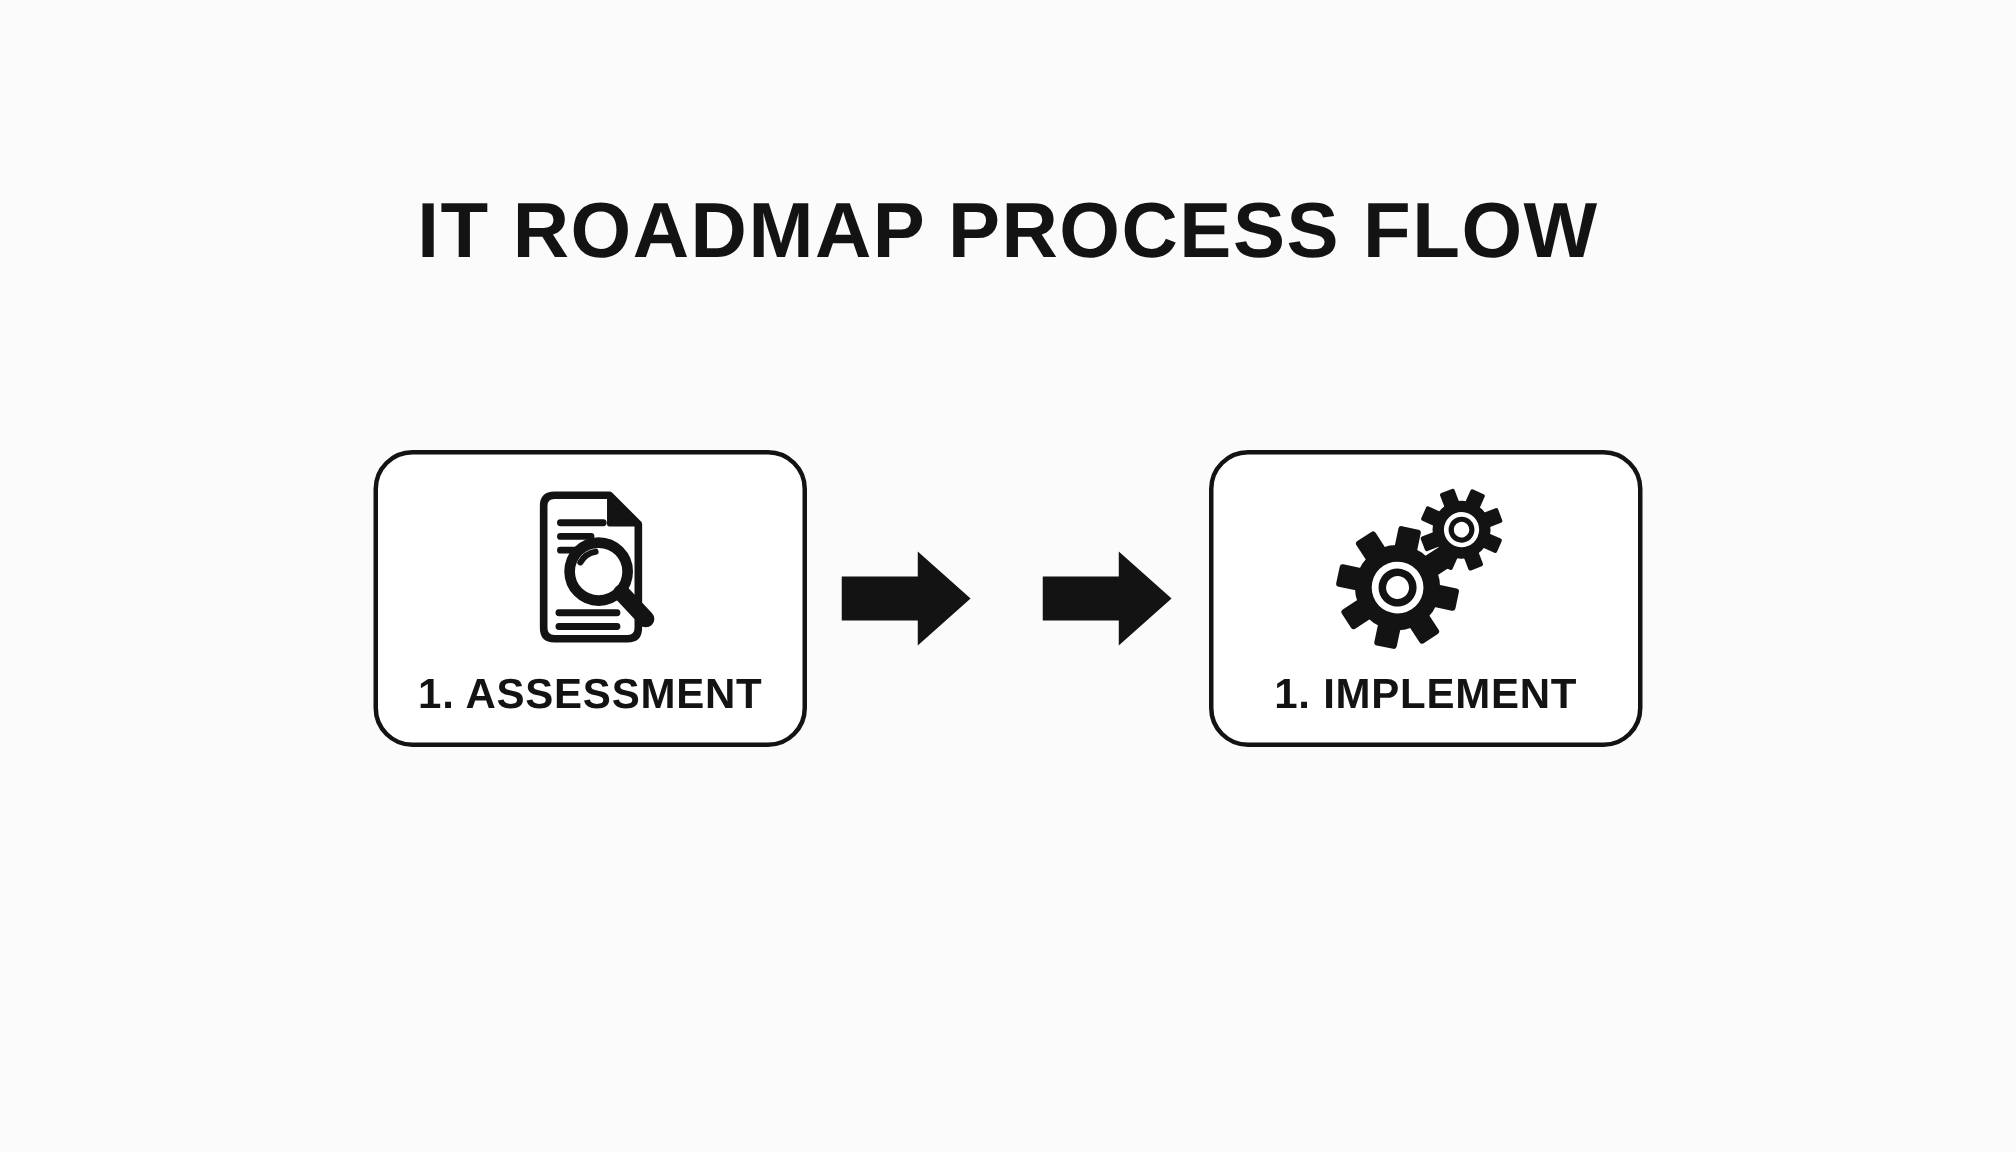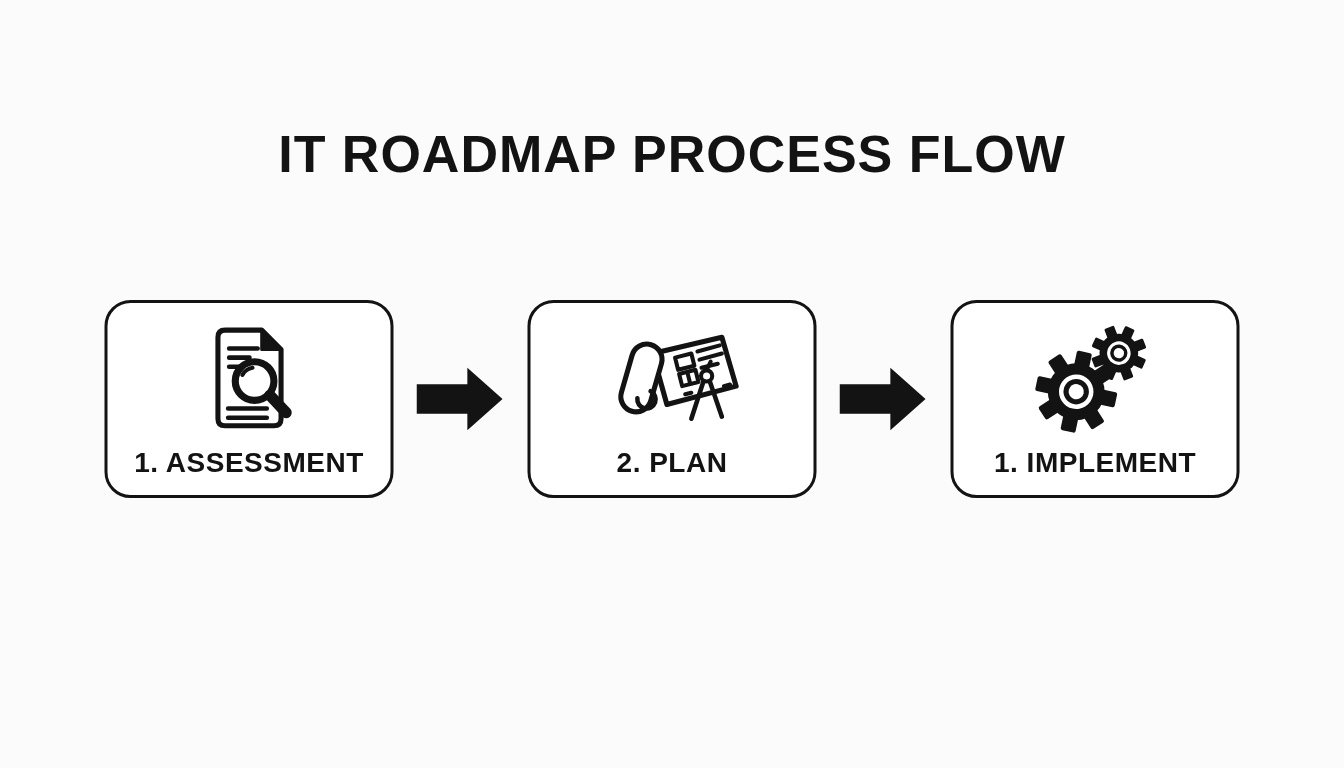--- a/index.html
+++ b/index.html
@@ -87,38 +87,20 @@
       </div>
       <div class="step-label">1. ASSESSMENT</div>
     </div>
 
     <div class="arrow-cell">
       <svg width="88" height="72" viewBox="0 0 90 72">
         <polygon points="0,21 52,21 52,4 88,36 52,68 52,51 0,51" fill="#131313"></polygon>
       </svg>
     </div>
 
-    <div class="step-box">
-      <div class="step-icon">
-        <svg width="138" height="112" viewBox="0 0 135 110" fill="none">
-          <polygon points="48,30 116,14 130,62 62,80" fill="#fff" stroke="#131313" stroke-width="5" stroke-linejoin="round"></polygon>
-          <rect x="22" y="20" width="30" height="68" rx="15" transform="rotate(16 37 54)" fill="#fff" stroke="#131313" stroke-width="5"></rect>
-          <path d="M33 74 a9 9 0 1 0 13 -7" stroke="#131313" stroke-width="4.5" fill="none" stroke-linecap="round"></path>
-          <polygon points="70,34 86,30 89,42 73,46" stroke="#131313" stroke-width="4" fill="none" stroke-linejoin="round"></polygon>
-          <polygon points="74,50 90,46 93,58 77,62" stroke="#131313" stroke-width="4" fill="none" stroke-linejoin="round"></polygon>
-          <path d="M82 48 L85 60" stroke="#131313" stroke-width="4"></path>
-          <path d="M92 28 L114 22 M94 36 L116 30 M96 44 L112 40" stroke="#131313" stroke-width="4" stroke-linecap="round"></path>
-          <path d="M80 70 l6 -1.5 M118 62 l6 -1.5" stroke="#131313" stroke-width="4" stroke-linecap="round"></path>
-          <path d="M101 46 L105 38" stroke="#131313" stroke-width="4" stroke-linecap="round"></path>
-          <circle cx="101" cy="52" r="5.5" fill="#fff" stroke="#131313" stroke-width="4"></circle>
-          <path d="M98 57 L86 94 M104 57 L116 92" stroke="#131313" stroke-width="4.5" stroke-linecap="round"></path>
-        </svg>
-      </div>
-      <div class="step-label">2. PLAN</div>
-    </div>
 
     <div class="arrow-cell">
       <svg width="88" height="72" viewBox="0 0 90 72">
         <polygon points="0,21 52,21 52,4 88,36 52,68 52,51 0,51" fill="#131313"></polygon>
       </svg>
     </div>
 
     <div class="step-box">
       <div class="step-icon">
         <svg width="132" height="118" viewBox="0 0 130 115">

